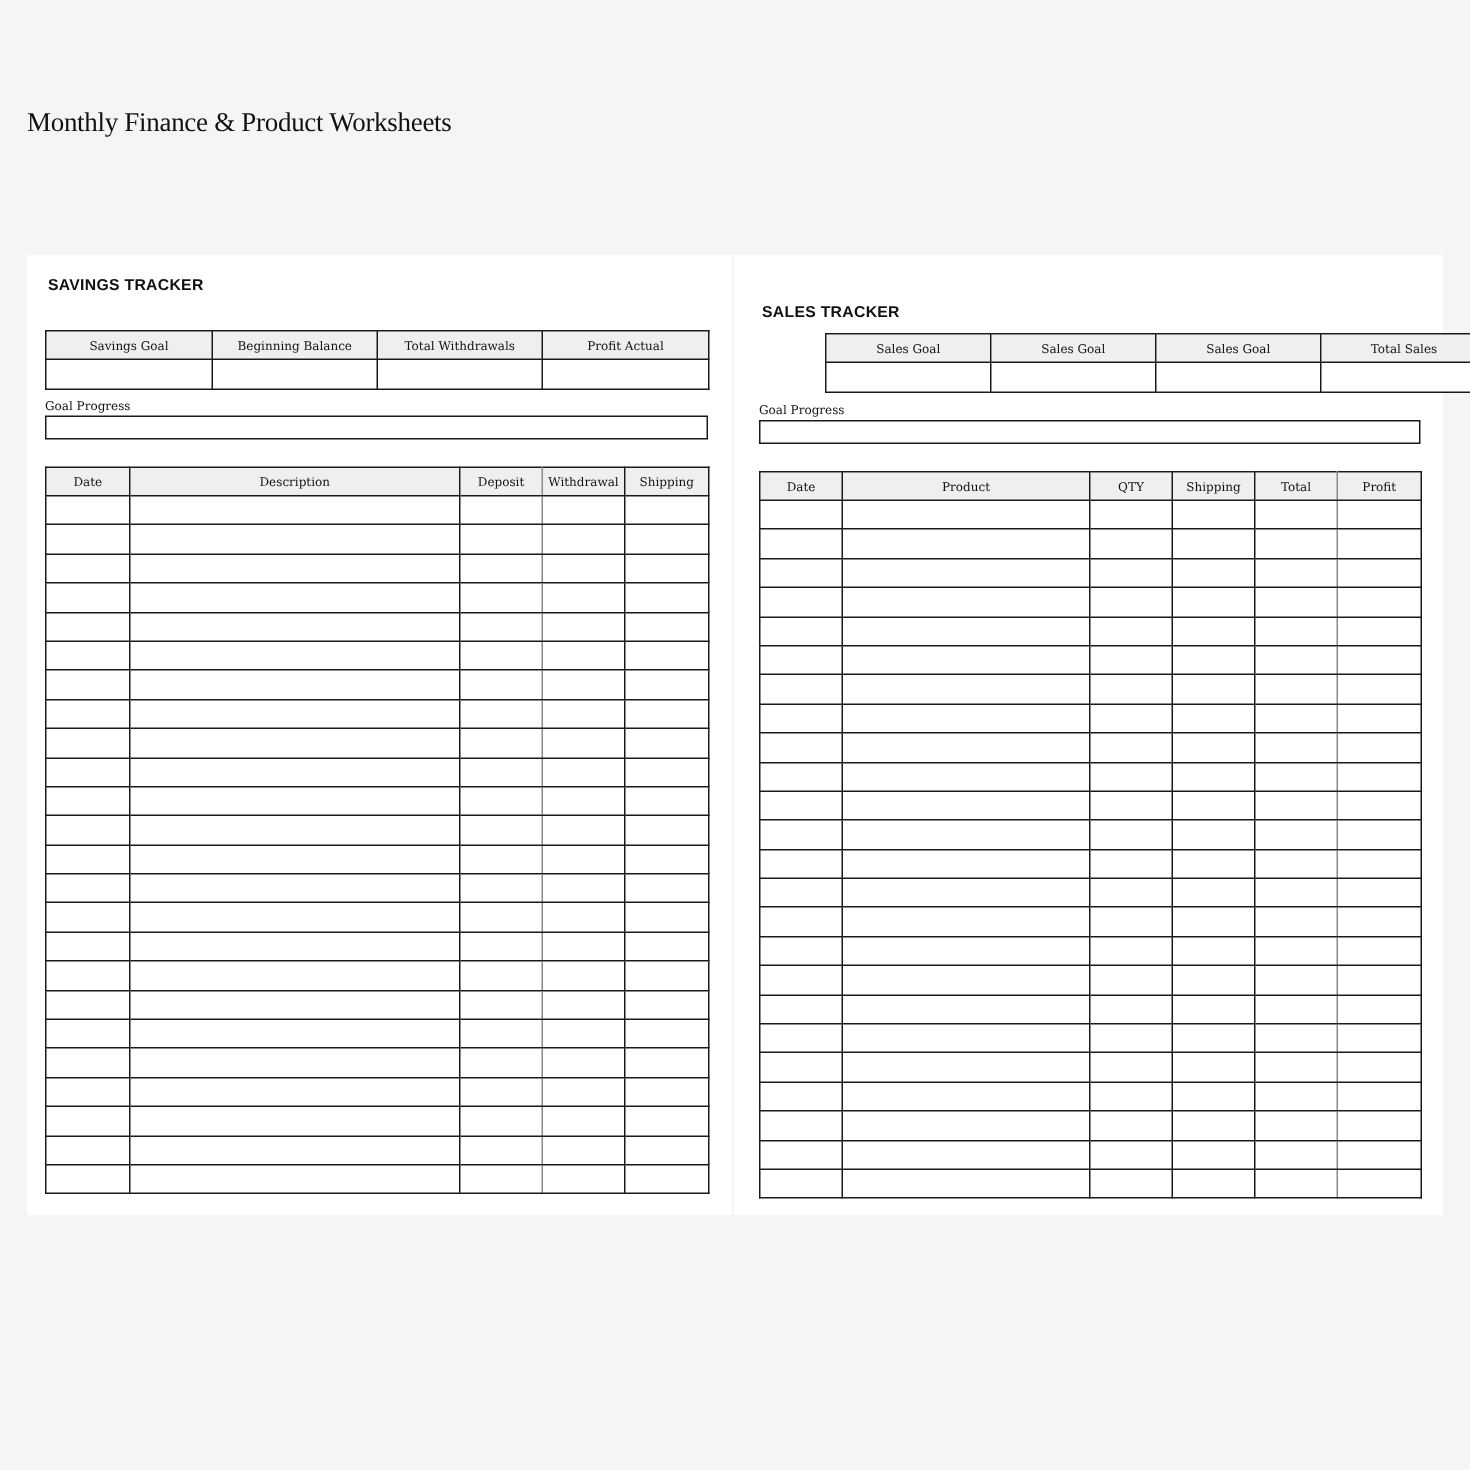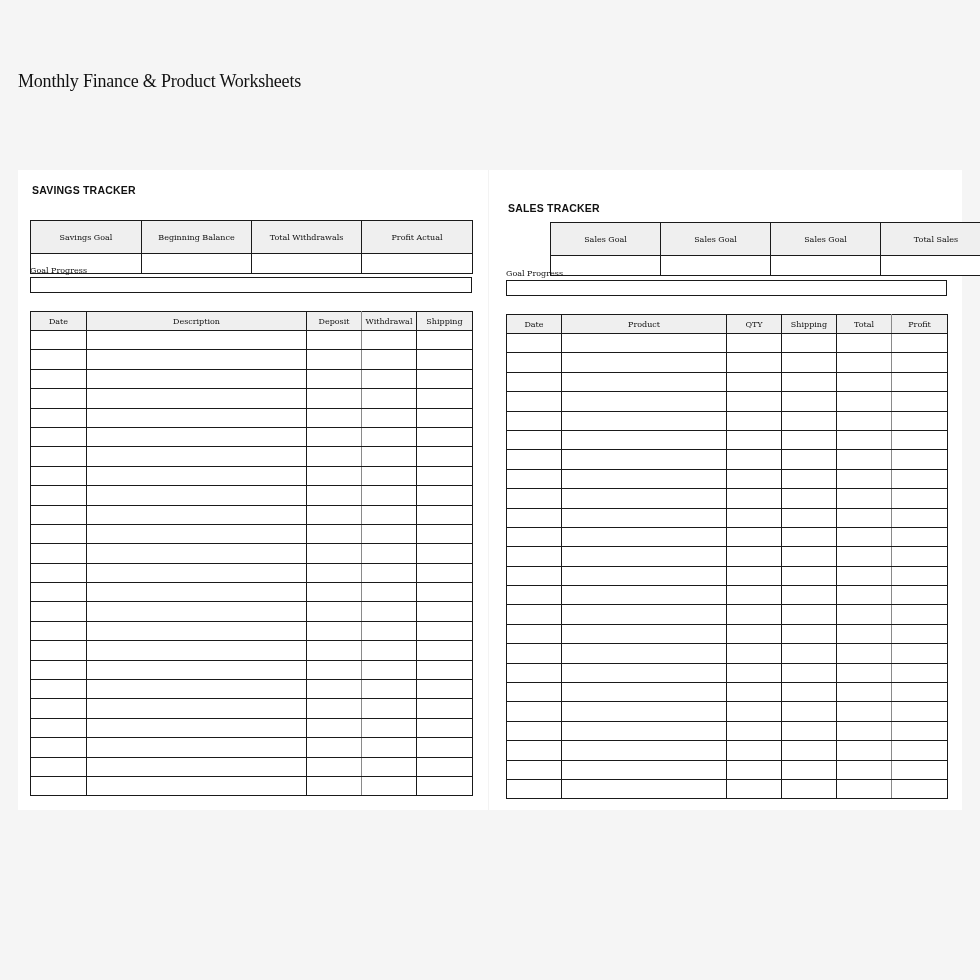--- a/index.html
+++ b/index.html
@@ -30,21 +30,21 @@
   table { border-collapse: collapse; position: absolute; table-layout: fixed; }
   td, th {
     border: 1.5px solid #1a1a1a; font-family: "DejaVu Serif", "Liberation Serif", serif;
     font-size: 8px; font-weight: normal; text-align: center; color: #111;
     padding: 0; white-space: nowrap; overflow: hidden;
   }
   th { background: #efefef; }
   td { background: #ffffff; }
   td.light, th.light { border-left-color: #8a8a8a; border-right-color: #8a8a8a; }
 
-  .summary th { height: 33px; }
+  .summary th { height: 19px; }
   .summary td { height: 20px; }
 
   .progress-label {
     position: absolute; font-size: 8px; text-align: left; color: #111;
     font-family: "DejaVu Serif", serif; white-space: nowrap;
   }
   .progress-bar {
     position: absolute; border: 1.5px solid #1a1a1a; background: #fff;
   }
 

